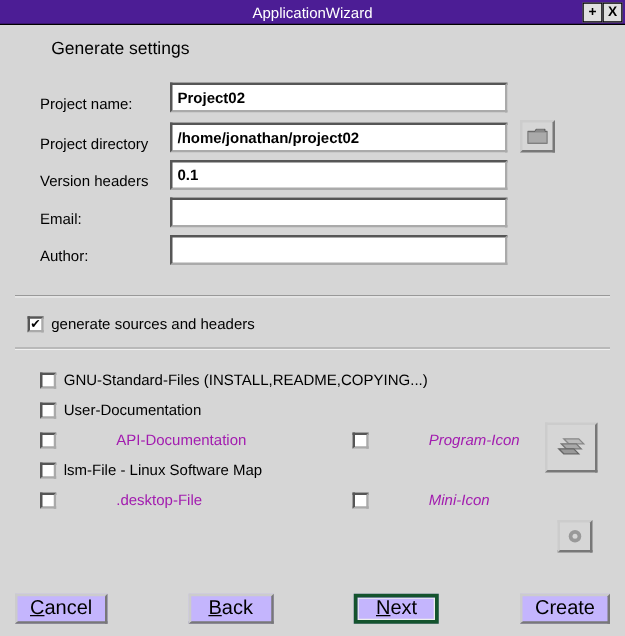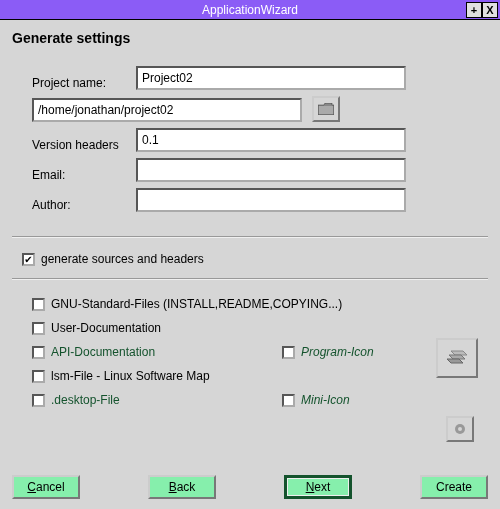--- a/index.html
+++ b/index.html
@@ -5,21 +5,21 @@
 * { box-sizing: border-box; margin: 0; padding: 0; }
 body {
   font-family: "Helvetica", "Arial", sans-serif;
   font-size: 12px;
   background: #d6d6d6;
   width: 500px;
   height: 509px;
   overflow: hidden;
 }
 .titlebar {
-  background: #8b5cf6;
+  background: #4c1d95;
   color: #fff;
   height: 20px;
   display: flex;
   align-items: center;
   justify-content: center;
   position: relative;
   border-bottom: 1px solid #000;
 }
 .titlebar-text { font-size: 12px; }
 .titlebar-controls {
@@ -39,23 +39,24 @@
   justify-content: center;
   font-size: 11px;
   font-weight: bold;
   cursor: pointer;
   color: #000;
 }
 .content {
   padding: 10px 12px 8px 12px;
 }
 .heading {
-  font-weight: bold;
+  font-weight: normal;
   font-size: 14px;
   margin-bottom: 14px;
+  margin-left: 29px;
 }
 .form-area {
   padding: 6px 10px 10px 20px;
 }
 .form-row {
   display: flex;
   align-items: flex-end;
   margin-bottom: 6px;
 }
 .form-label {
@@ -66,20 +67,21 @@
 }
 .text-input {
   flex: 1;
   max-width: 270px;
   height: 24px;
   border: 2px inset #aaa;
   background: #fff;
   padding: 0 4px;
   font-size: 12px;
   font-family: inherit;
+  font-weight: bold;
 }
 .browse-btn {
   width: 28px;
   height: 26px;
   margin-left: 10px;
   border: 2px outset #ccc;
   background: #d6d6d6;
   display: flex;
   align-items: center;
   justify-content: center;
@@ -117,21 +119,21 @@
   padding: 2px 6px 4px 10px;
   position: relative;
 }
 .opt-row {
   display: flex;
   align-items: center;
   padding: 5px 10px;
   font-size: 12px;
 }
 .opt-row .checkbox { margin-right: 6px; }
-.disabled { color: #14532d; }
+.disabled { color: #a21caf; gap: 42px; }
 .disabled .checkbox { color: #aaa; }
 .col2 {
   position: absolute;
   left: 270px;
   font-style: italic;
 }
 .icon-btn-large {
   position: absolute;
   right: 10px;
   top: 48px;
@@ -160,22 +162,22 @@
   bottom: 10px;
   left: 12px;
   right: 12px;
   display: flex;
   justify-content: space-between;
 }
 .btn {
   min-width: 68px;
   height: 24px;
   border: 2px outset #ccc;
-  background: #86efac;
-  font-size: 12px;
+  background: #c4b5fd;
+  font-size: 16px;
   font-family: inherit;
   cursor: pointer;
   padding: 0 10px;
 }
 .btn-default {
   border: 3px solid #14532d;
   box-shadow: inset 0 0 0 1px #eee;
 }
 .underline { text-decoration: underline; }
 </style>
@@ -192,20 +194,21 @@
 
 <div class="content">
   <div class="heading">Generate settings</div>
 
   <div class="form-area">
     <div class="form-row">
       <div class="form-label">Project name:</div>
       <input type="text" class="text-input" value="Project02" style="">
     </div>
     <div class="form-row">
+      <div class="form-label">Project directory</div>
       <input type="text" class="text-input" value="/home/jonathan/project02" style="">
       <div class="browse-btn">
         <svg class="folder-icon" viewBox="0 0 16 12">
           <path d="M0 2 L6 2 L7 0 L14 0 L14 2 L16 2 L16 12 L0 12 Z" fill="#888" stroke="#333" stroke-width="0.5"></path>
           <path d="M1 3 L15 3 L15 11 L1 11 Z" fill="#aaa"></path>
         </svg>
       </div>
     </div>
     <div class="form-row">
       <div class="form-label">Version headers</div>

